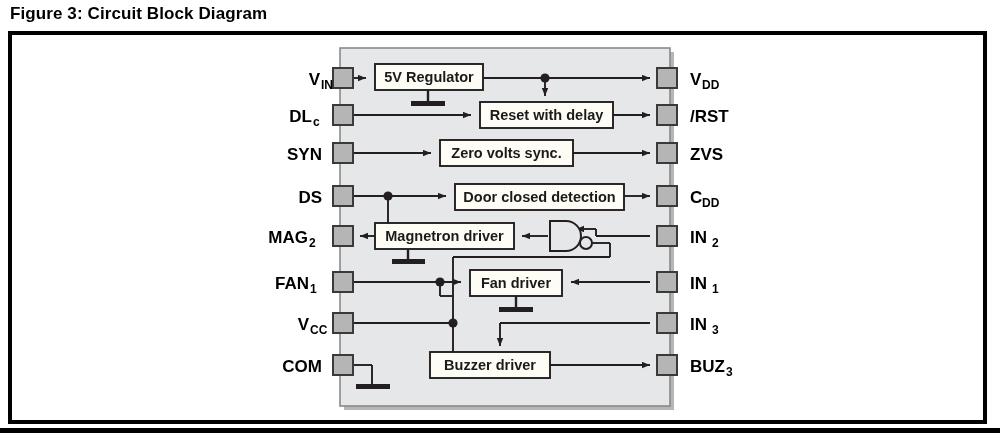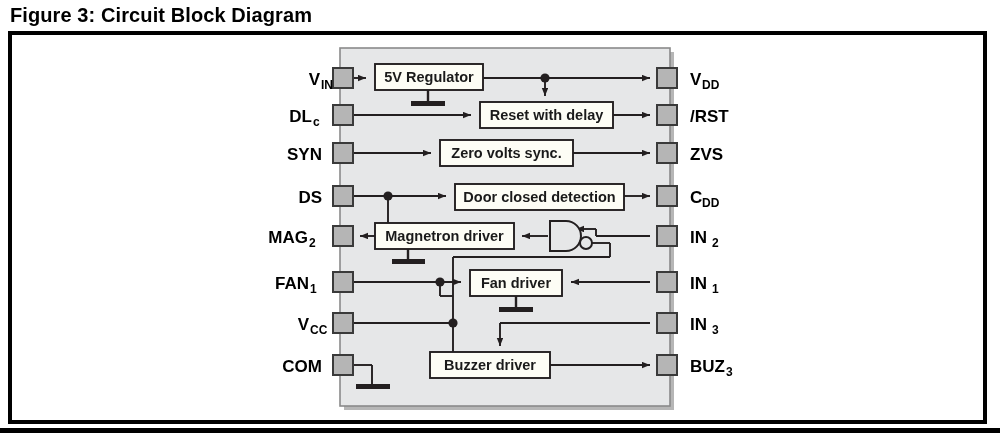--- a/index.html
+++ b/index.html
@@ -17,21 +17,21 @@
   #page {
     position: relative;
     width: 1000px;
     height: 433px;
     background: #ffffff;
   }
   #figure-title {
     position: absolute;
     left: 10px;
     top: 4px;
-    font-size: 20px;
+    font-size: 17px;
     font-weight: bold;
     color: #000000;
     letter-spacing: 0.1px;
     white-space: nowrap;
   }
   #figure-frame {
     position: absolute;
     left: 8px;
     top: 31px;
     width: 979px;

